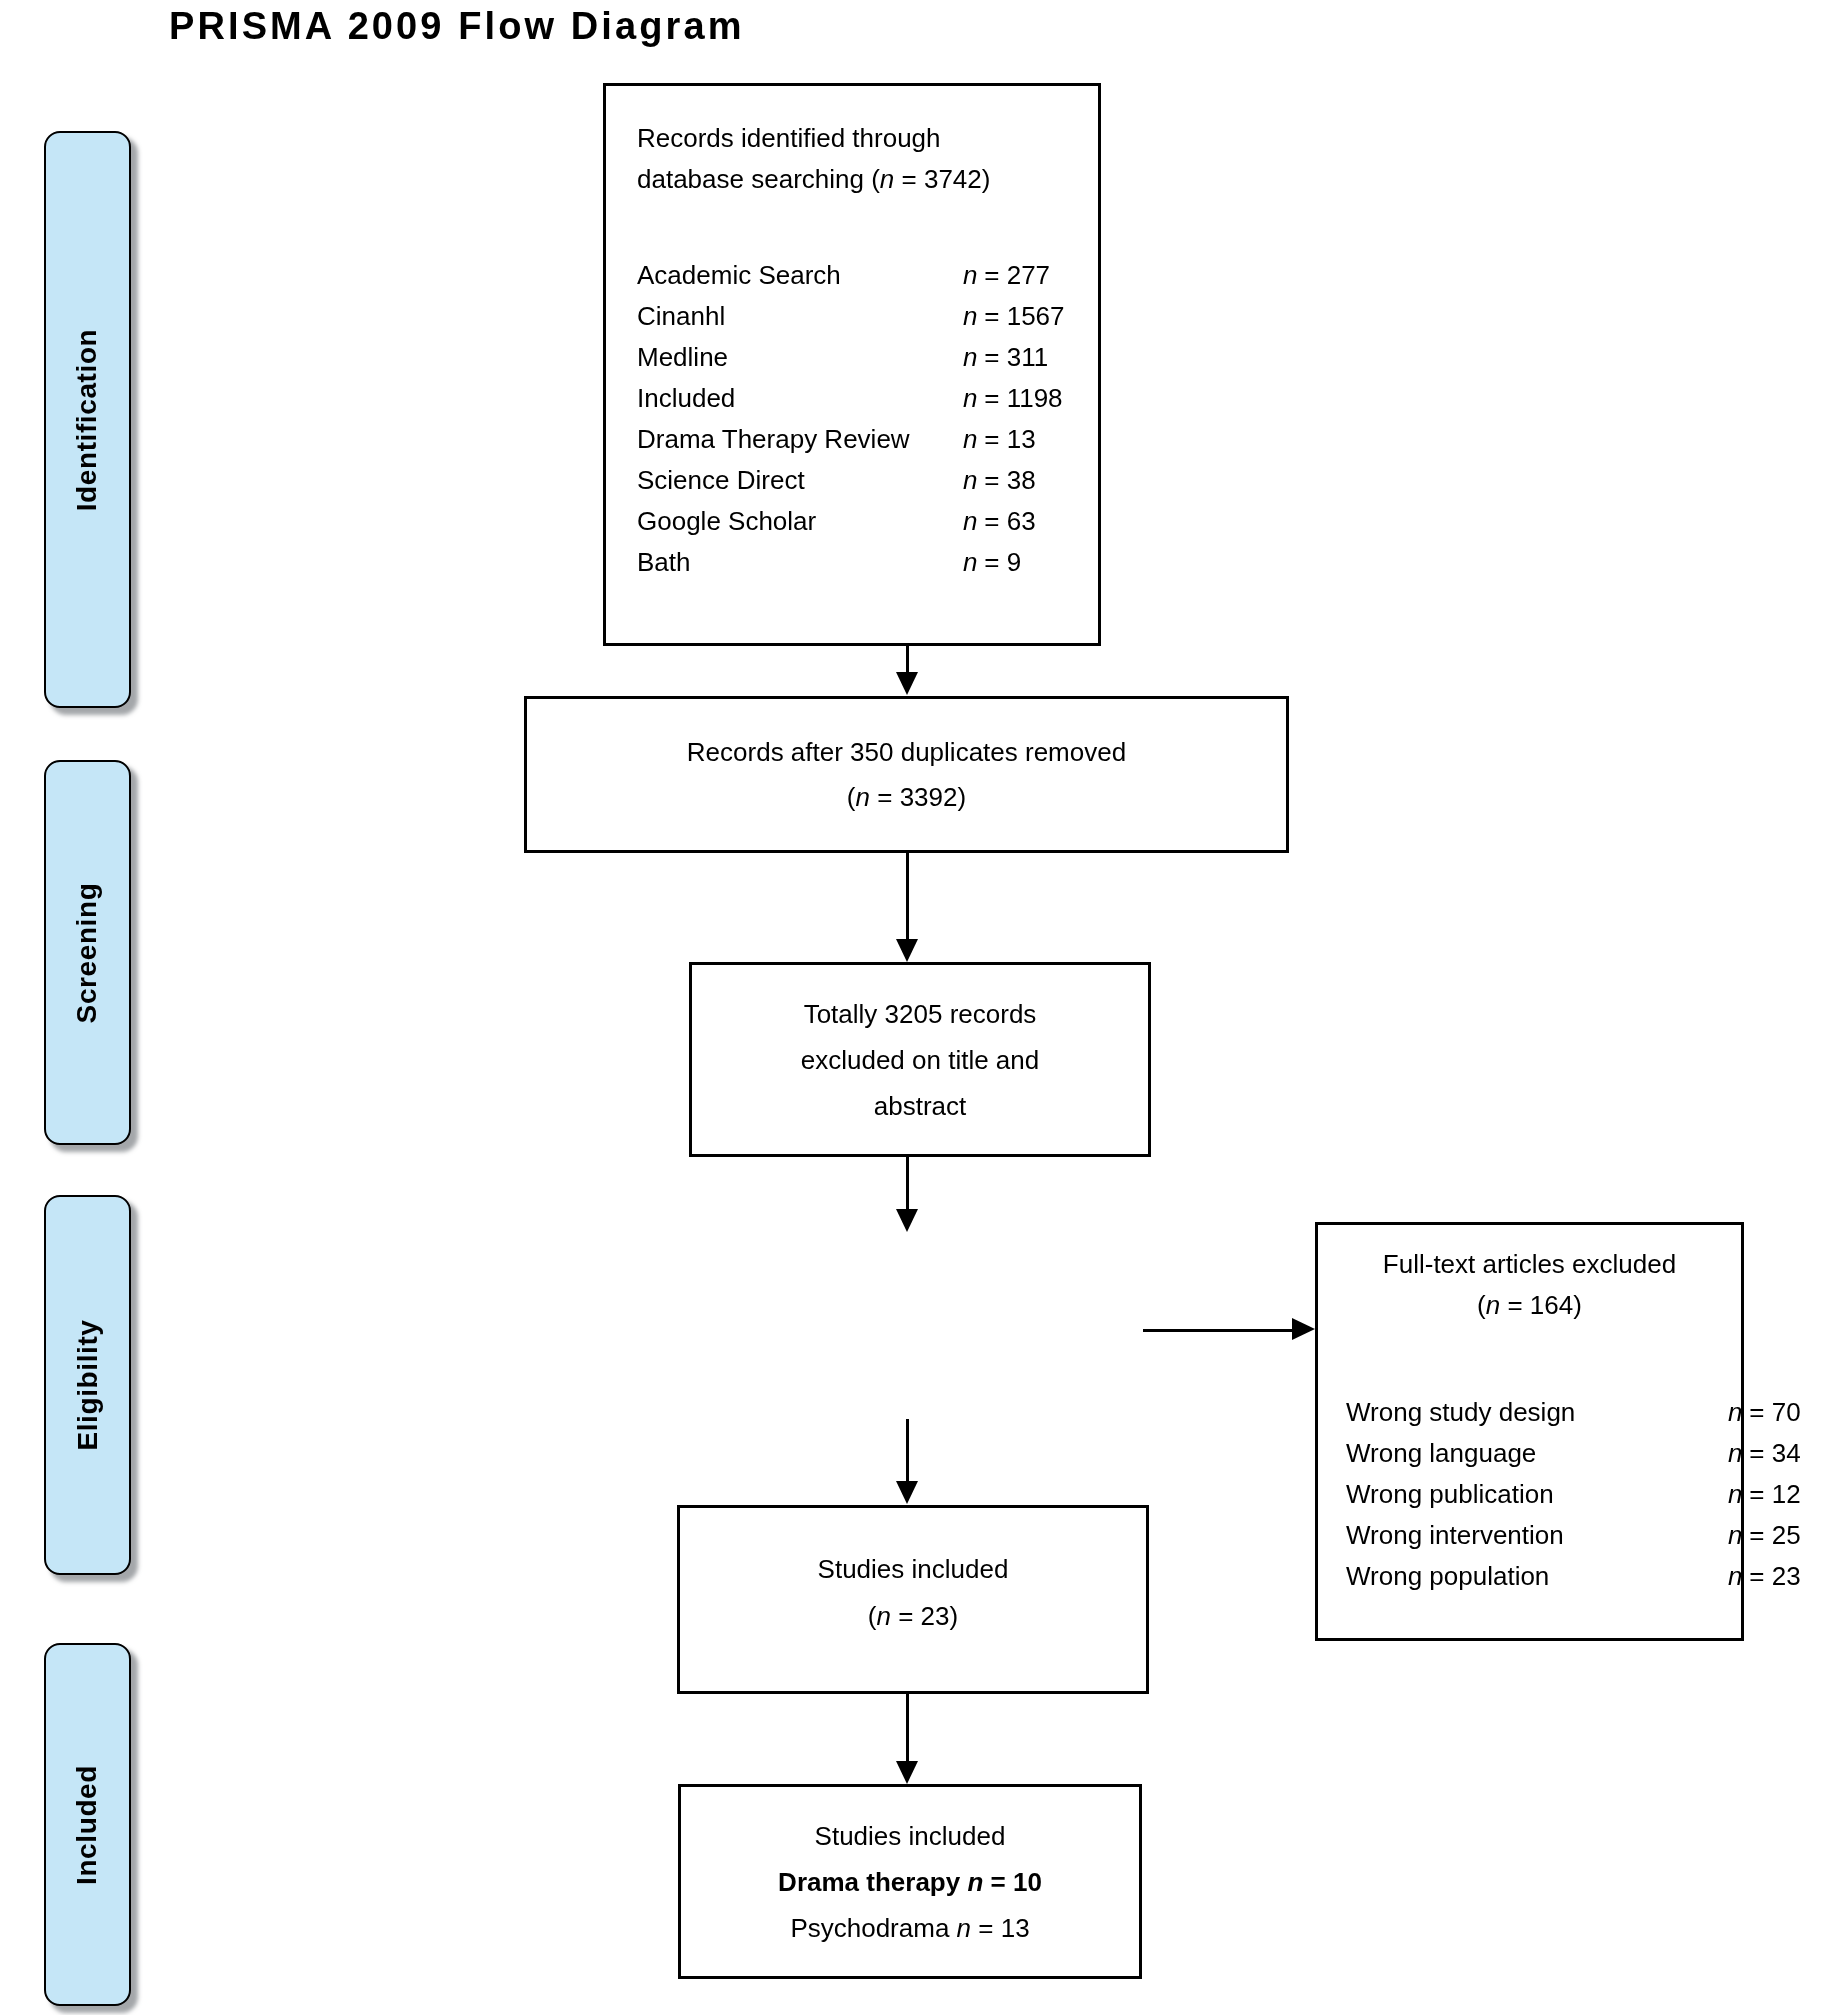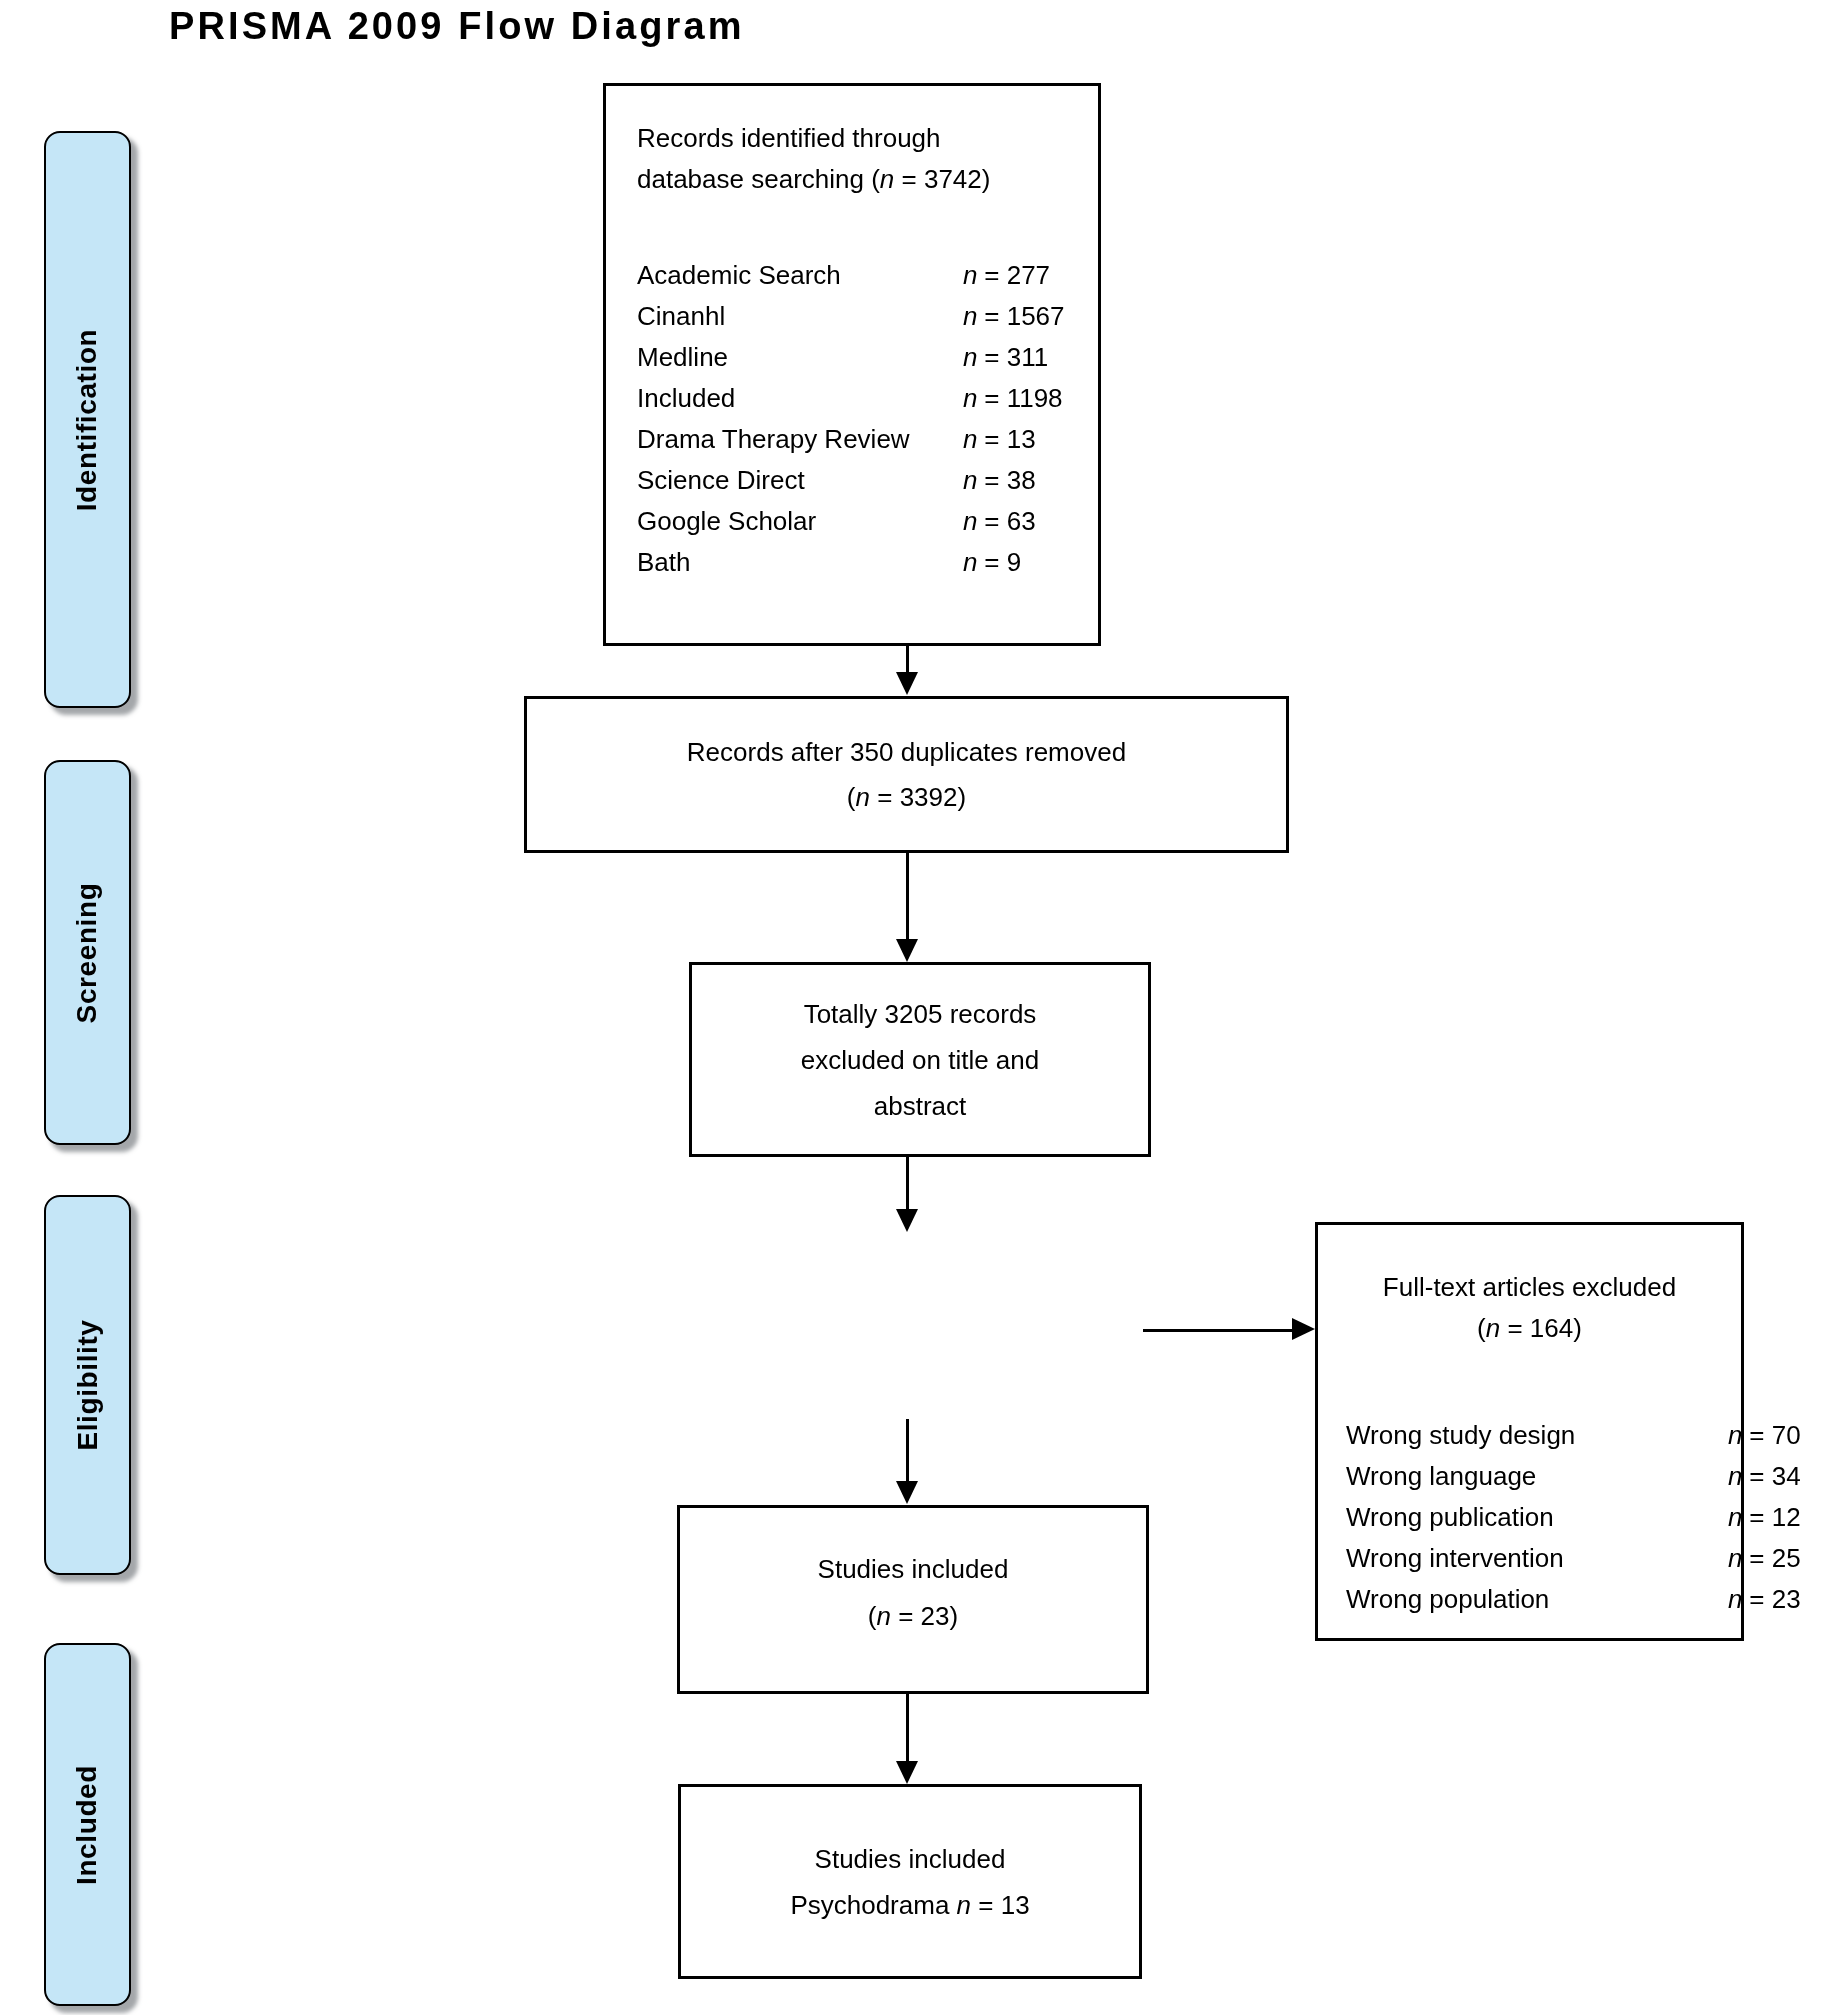--- a/index.html
+++ b/index.html
@@ -74,21 +74,21 @@
     justify-content: center;
     text-align: center;
   }
   .box-dup        { left: 500px;  top: 696px; width: 765px; height: 157px; line-height: 45px; }
   .box-screen-exc { left: 665px; top: 962px; width: 462px;  height: 195px; line-height: 46px; }
   .box-assessed   { left: 653px; top: 1233px; width: 465px;  height: 187px; line-height: 46px; }
   .box-included23 { left: 653px; top: 1505px; width: 472px;  height: 189px; line-height: 47px; justify-content: flex-start; padding-top: 38px; }
   .box-final      { left: 654px; top: 1784px; width: 464px;  height: 195px; line-height: 46px; }
   .bold-line { font-weight: bold; }
 
-  .box-excluded { left: 1291px; top: 1222px; width: 429px; height: 419px; padding-top: 42px; }
+  .box-excluded { left: 1291px; top: 1222px; width: 429px; height: 419px; padding-top: 19px; }
   .box-excluded .heading { text-align: center; line-height: 41px; }
   .gap-excluded { height: 66px; }
   .box-excluded .rows { padding-left: 28px; }
   .box-excluded .row-label { width: 382px; }
 
   
   .vline { position: absolute; width: 3.1px; background: #000000; left: 882px; }
   .vhead {
     position: absolute; left: 872px; width: 0; height: 0;
     border-left: 11.7px solid transparent;
@@ -231,17 +231,18 @@
   <div class="box box-center box-included23">
     <div>Studies included</div>
     <div><span>(</span><i class="n">n</i><span> = 23)</span></div>
   </div>
 
   <div class="vline a5"></div>
   <div class="vhead a5h"></div>
 
   <div class="box box-center box-final">
     <div>Studies included</div>
+    <div class="bold-line"><span>Drama therapy </span><i class="n">n</i><span> = 10</span></div>
     <div><span>Psychodrama </span><i class="n">n</i><span> = 13</span></div>
   </div>
 
 </div>
 
 
 </body></html>

